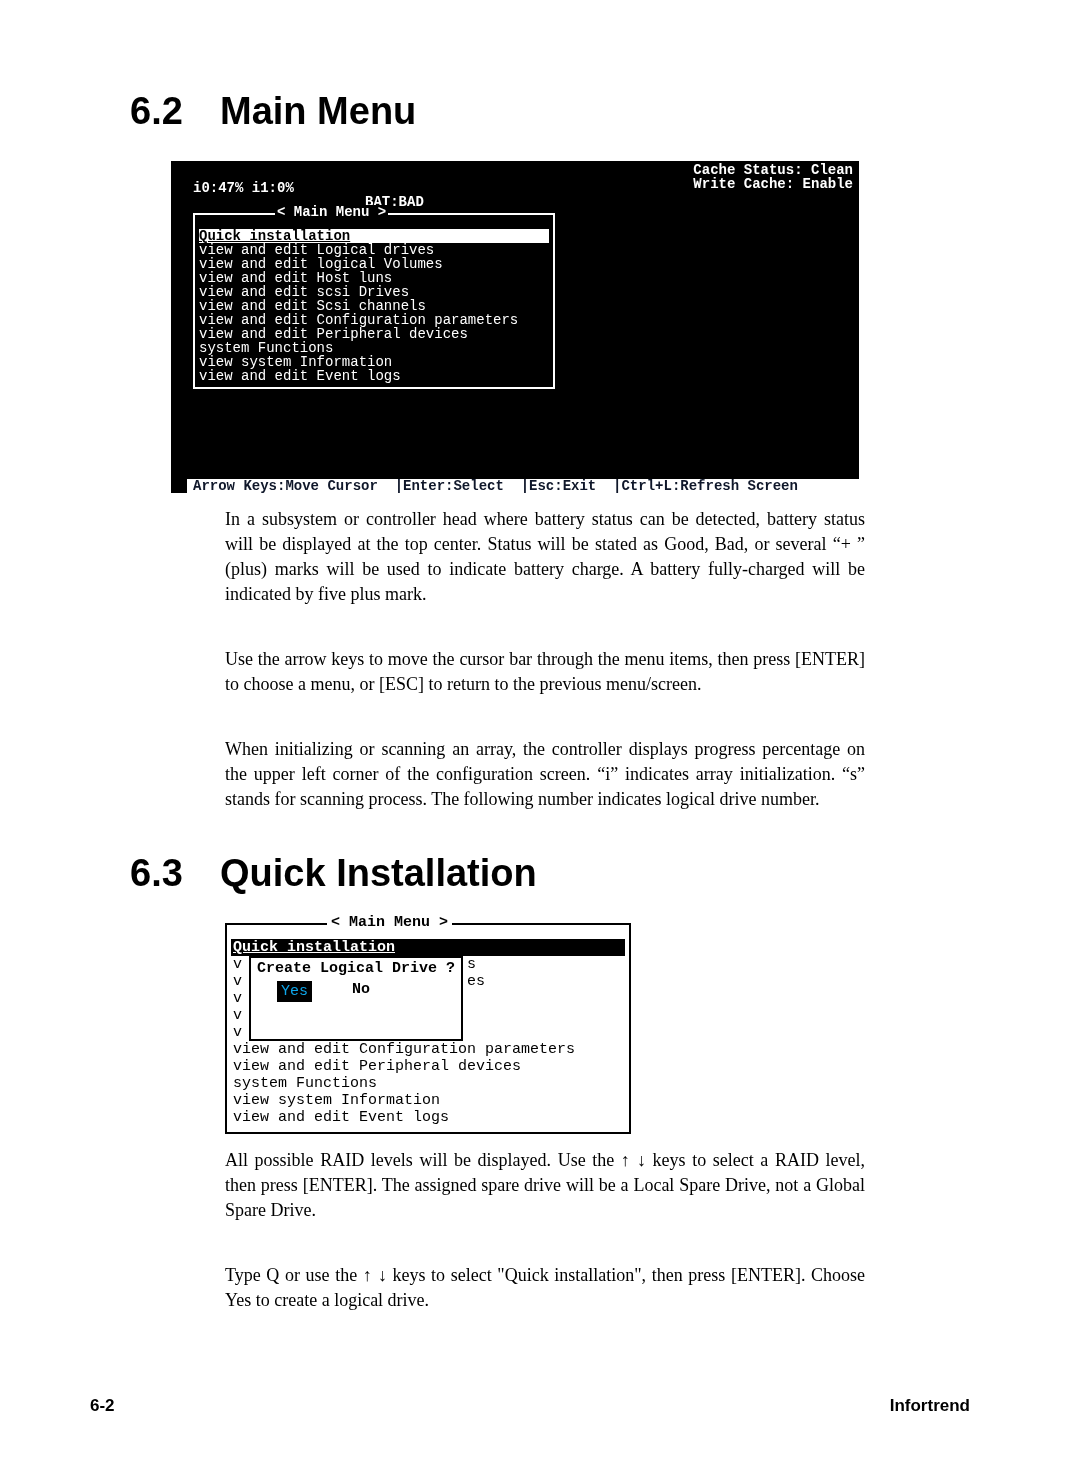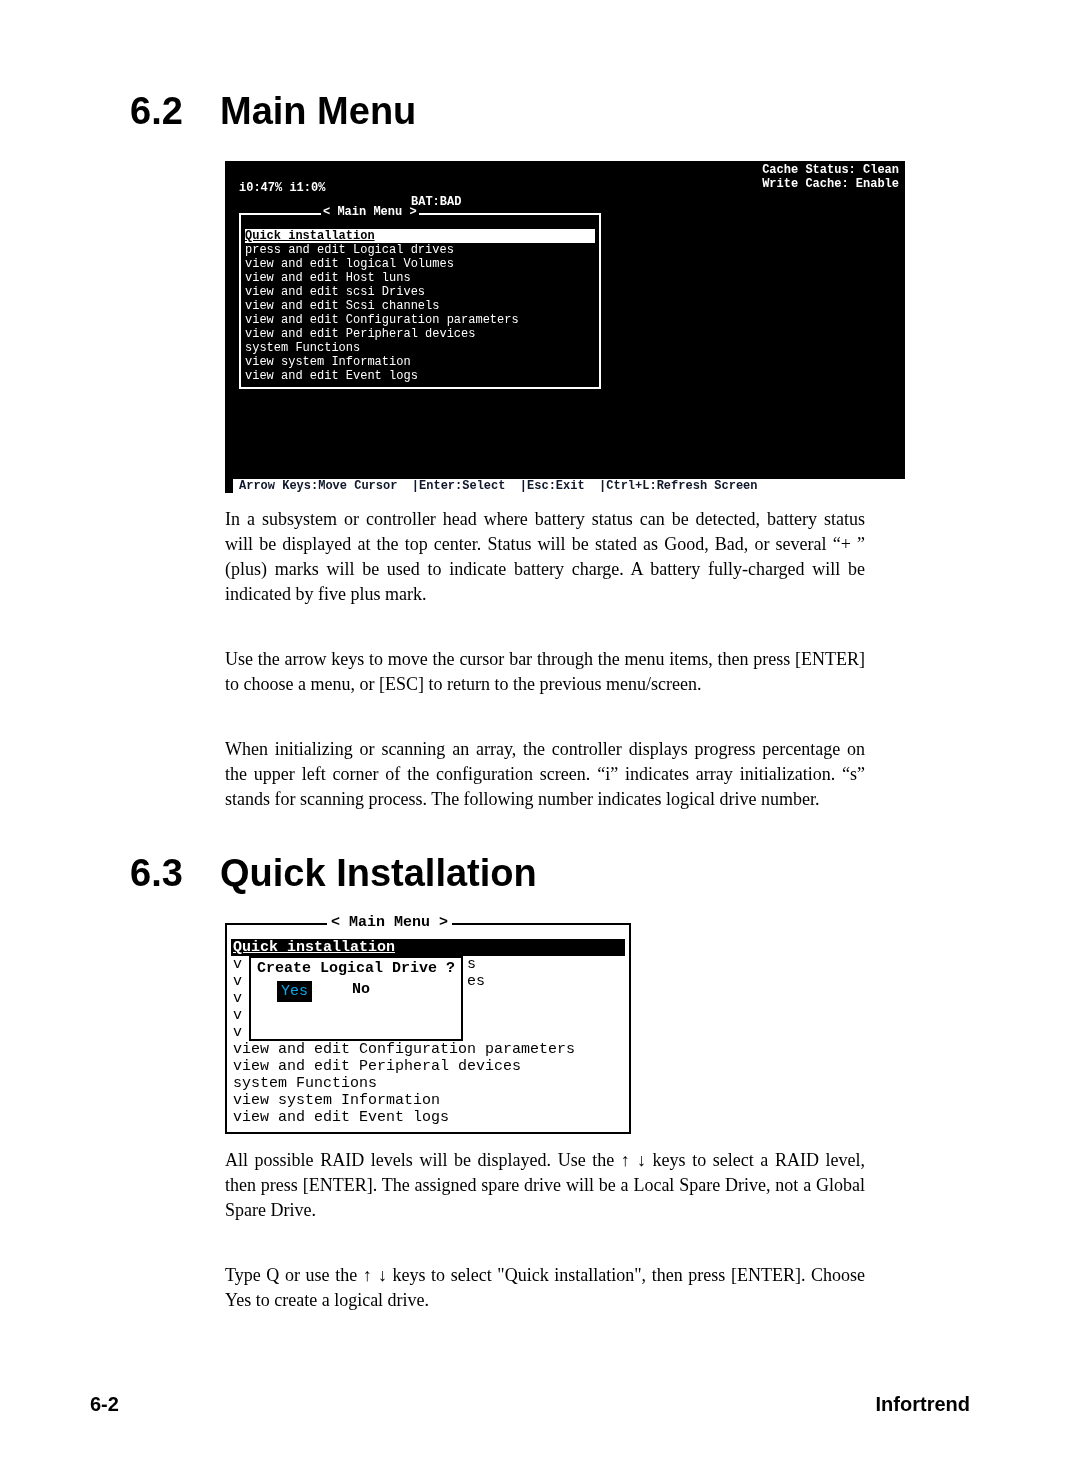--- a/index.html
+++ b/index.html
@@ -20,28 +20,28 @@
     font-weight: bold;
     font-size: 38px;
     margin-bottom: 28px;
     margin-left: 0;
   }
   .section-number { width: 90px; }
   .section-title  { }
 
   
   .term1 {
-    margin-left: 95px;
+    margin-left: 41px;
     width: 660px;
     background:#000;
     color:#fff;
     font-family: "Courier New", monospace;
-    font-size: 12px;
+    font-size: 14px;
     line-height: 14px;
-    padding: 4px 6px 2px 14px;
+    padding: 4px 6px 2px 22px;
     position: relative;
   }
   .term1 .topright { position:absolute; right:6px; top:2px; font-weight:bold; }
   .term1 .toprow { display:flex; font-weight:bold;flex-direction:column; }
   .term1 .toprow .bat { margin-left:172px; }
   .term1 .menu-box {
     border:2px solid #fff;
     border-top:none;
     width: 350px;
     margin-top:0;
@@ -127,21 +127,21 @@
   .term2 .rightcol { margin-left:4px; }
   .term2 .mitem { white-space:pre; }
 
   .arrow { font-family:Arial,sans-serif; font-weight:bold; }
 
   .footer {
     position:absolute;
     bottom:60px; left:90px; right:110px;
     display:flex; justify-content:space-between;
     font-family: Arial, Helvetica, sans-serif;
-    font-weight:bold; font-size:20px;
+    font-weight:bold; font-size:17px;
   }
 </style>
 </head>
 <body>
 
 <div class="page">
 
   <div class="section-header">
     <div class="section-number">6.2</div>
     <div class="section-title">Main Menu</div>
@@ -155,21 +155,21 @@
     <div style="height:16px"></div>
     <div class="toprow">
       <span>i0:47% i1:0%</span>
       <span class="bat">BAT:BAD</span>
     </div>
     <div class="menu-box">
       <div class="menu-title">
           <span>&lt; Main Menu &gt;</span>
         </div>
       <div class="menu-item sel">Quick installation</div>
-      <div class="menu-item">press and edit Logical drives</div>
+      <div class="menu-item">view and edit Logical drives</div>
       <div class="menu-item">view and edit logical Volumes</div>
       <div class="menu-item">view and edit Host luns</div>
       <div class="menu-item">view and edit scsi Drives</div>
       <div class="menu-item">view and edit Scsi channels</div>
       <div class="menu-item">view and edit Configuration parameters</div>
       <div class="menu-item">view and edit Peripheral devices</div>
       <div class="menu-item">system Functions</div>
       <div class="menu-item">view system Information</div>
       <div class="menu-item">view and edit Event logs</div>
     </div>

